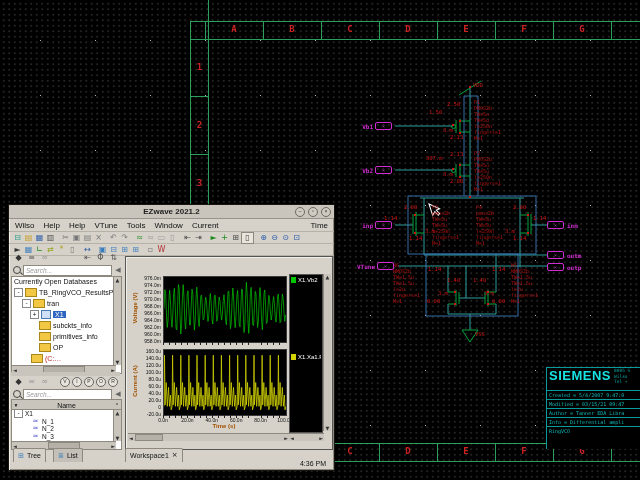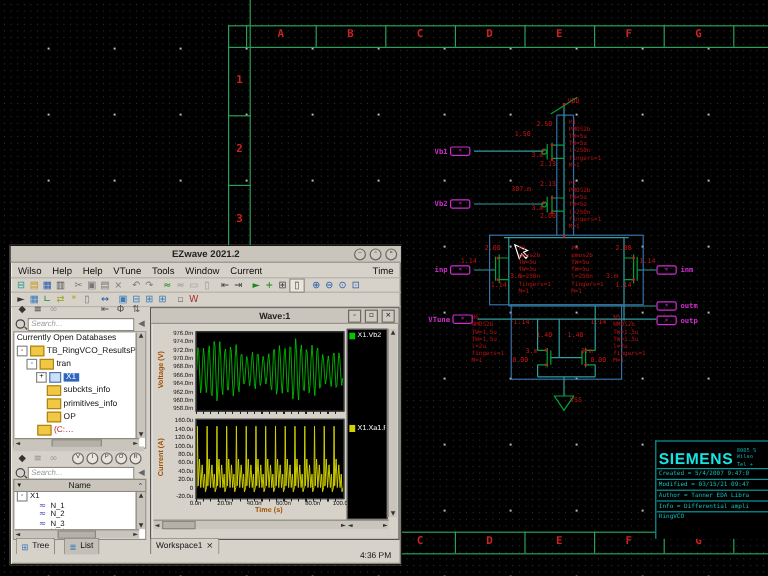--- a/index.html
+++ b/index.html
@@ -24,21 +24,21 @@
           line-height:6px;white-space:pre;z-index:3}
   .portbox{position:absolute;width:15px;height:6px;border:1px solid #d02cd0;border-radius:2px;
            color:#d02cd0;font:5px/6px "DejaVu Sans Mono",monospace;text-align:center;z-index:3}
   .portlabel{position:absolute;color:#d02cd0;font:bold 6px "DejaVu Sans Mono",monospace;
              white-space:nowrap;z-index:3}
   
   #titleblock{position:absolute;left:546px;top:367px;width:94px;height:81px;background:#000;
     border-left:1px solid #0a9a9a;border-top:1px solid #0a9a9a;z-index:4;overflow:hidden;
     color:#10bcbc;font:5px "DejaVu Sans Mono",monospace}
   .tbrowline{border-top:1px solid #0a9a9a;padding:1px 2px;white-space:nowrap;overflow:hidden}
-  #brandrow{display:flex;align-items:flex-end;gap:3px;height:22px;padding:0 2px}
+  #brandrow{display:flex;align-items:flex-start;gap:3px;height:22px;padding:0 2px}
   #brand{font:bold 13px "Liberation Sans",sans-serif;letter-spacing:.5px;color:#17e3e3}
   #addr{display:flex;flex-direction:column;font-size:4.5px;line-height:5.5px;color:#0da5a5}
   
   .win{position:absolute;background:#d6d2ca;border:1px solid #17150f;z-index:10;
        box-shadow:inset 1px 1px 0 #f2efe8,inset -1px -1px 0 #8d897f}
   #ez{left:8px;top:204px;width:325px;height:265px}
   .tbar{height:13px;background:#c9c5bc;border-bottom:1px solid #97938a;position:relative;
         display:flex;align-items:center;justify-content:center;color:#222;font:bold 8px "Liberation Sans",sans-serif}
   .wbtns{position:absolute;right:3px;top:2px;display:flex;gap:3px}
   .wbtn{width:8px;height:8px;border-radius:50%;background:#cfcbc2;border:1px solid #6d695f;
@@ -489,28 +489,20 @@
         </div>
       <div class="hsb" style="left:0;bottom:0;width:102px">
           <span>◄</span>
           <span class="thumb" style="width:30px;height:5px"></span>
           <span>►</span>
         </div>
     </div>
   </div>
 
   <div id="wv">
-    <div class="tbar">
-      <span>Wave:1</span>
-      <span class="wbtns" id="wvbtns" style="top:1px">
-          <span class="wvbtn">–</span>
-          <span class="wvbtn">▫</span>
-          <span class="wvbtn">×</span>
-        </span>
-    </div>
     <div class="axlab ylab" style="left:-24px;top:48px">Voltage (V)</div>
     <div class="axlab ylab" style="left:-24px;top:121px">Current (A)</div>
     <div class="plot" style="top:19px">
       <svg width="122" height="65" viewBox="0 0 122 65" preserveAspectRatio="none">
           <polyline id="wl1" fill="none" stroke-width="0.7" points="0.0,31.5 0.8,12.7 1.6,15.1 2.4,35.4 3.2,50.4 4.0,44.1 4.8,24.4 5.6,13.2 6.4,22.3 7.2,41.7 8.0,50.2 8.8,37.8 9.6,17.1 10.4,11.2 11.2,28.5 12.0,51.1 12.8,52.8 13.6,29.9 14.4,7.5 15.2,11.6 16.0,38.2 16.8,57.0 17.6,47.1 18.4,20.7 19.2,7.7 20.0,21.3 20.8,44.6 21.6,51.9 22.4,36.8 23.2,17.0 24.0,13.8 24.8,30.1 25.6,48.0 26.4,47.8 27.2,29.0 28.0,12.1 28.8,16.5 29.6,38.3 30.4,53.1 31.2,43.8 32.0,20.8 32.8,10.2 33.6,23.4 34.4,44.4 35.2,49.5 36.0,35.0 36.8,18.9 37.6,18.1 38.4,31.4 39.2,42.9 40.0,41.2 40.8,29.3 41.6,20.2 42.4,23.5 43.2,36.1 44.0,44.5 44.8,38.5 45.6,23.6 46.4,16.5 47.2,26.3 48.0,42.7 48.8,47.0 49.6,33.8 50.4,18.5 51.2,18.2 52.0,32.3 52.8,44.2 53.6,41.4 54.4,28.5 55.2,20.0 56.0,24.4 56.8,36.4 57.6,43.1 58.4,37.0 59.2,23.8 60.0,17.8 60.8,27.4 61.6,43.6 62.4,47.9 63.2,33.0 64.0,14.6 64.8,14.2 65.6,33.9 66.4,51.6 67.2,46.9 68.0,25.1 68.8,11.0 69.6,20.0 70.4,41.0 71.2,50.7 72.0,39.0 72.8,19.5 73.6,13.4 74.4,27.5 75.2,46.7 76.0,49.8 76.8,31.9 77.6,11.9 78.4,12.8 79.2,35.7 80.0,55.6 80.8,48.9 81.6,22.0 82.4,5.2 83.2,17.9 84.0,45.3 84.8,56.4 85.6,39.8 86.4,15.5 87.2,10.4 88.0,28.3 88.8,48.0 89.6,48.6 90.4,30.7 91.2,14.4 92.0,17.1 92.8,36.0 93.6,50.4 94.4,44.0 95.2,22.9 96.0,10.6 96.8,21.6 97.6,44.2 98.4,52.7 99.2,37.5 100.0,16.3 100.8,13.0 101.6,29.8 102.4,46.5 103.2,45.3 104.0,29.9 104.8,18.4 105.6,22.1 106.4,35.1 107.2,43.0 108.0,38.1 108.8,26.0 109.6,19.6 110.4,26.4 111.2,39.9 112.0,45.1 112.8,34.8 113.6,19.6 114.4,17.1 115.2,31.0 116.0,45.8 116.8,44.5 117.6,28.9 118.4,17.1 119.2,21.7 120.0,36.3 120.8,44.3 121.6,38.0" stroke="#00c800"></polyline>
         </svg>
     </div>
     <div class="tickstrip" style="top:85px"></div>
     <div class="plot" style="top:92px">
       <svg width="122" height="65" viewBox="0 0 122 65" preserveAspectRatio="none">

